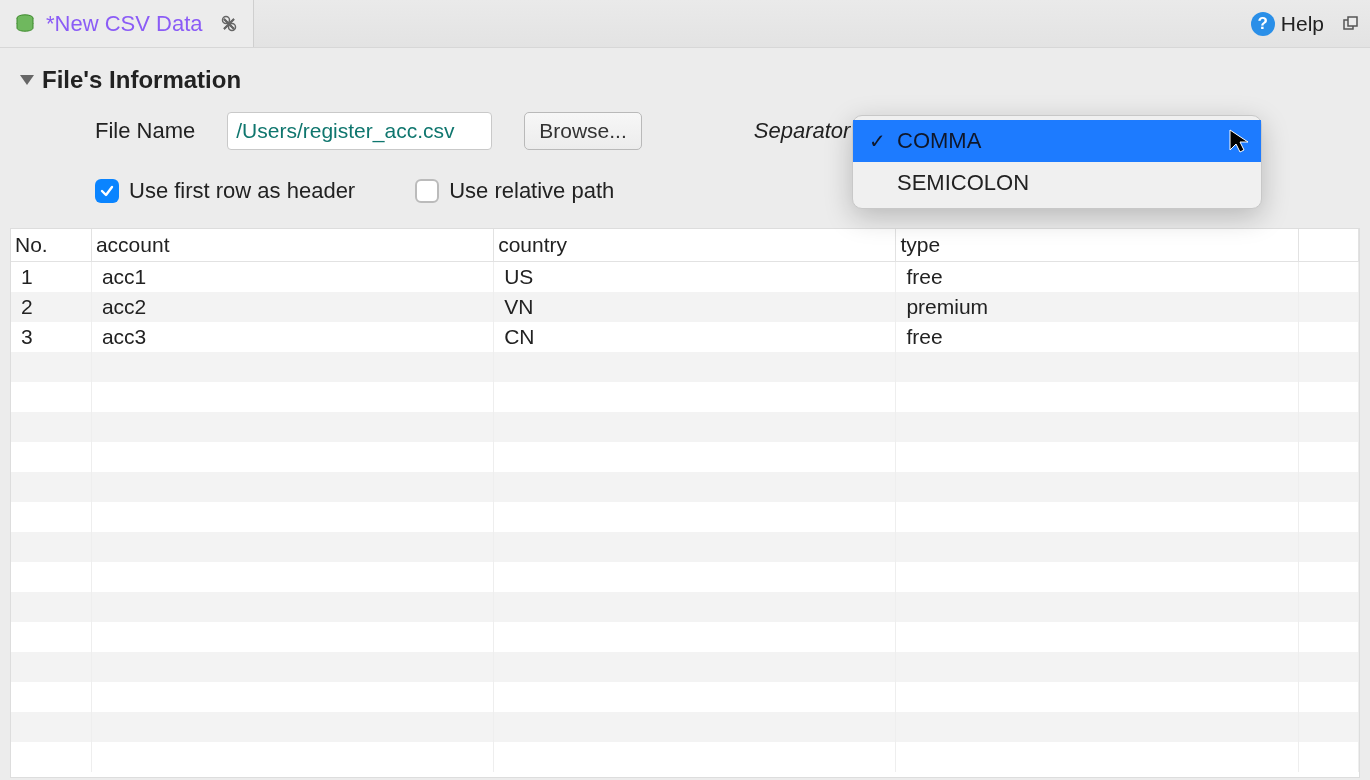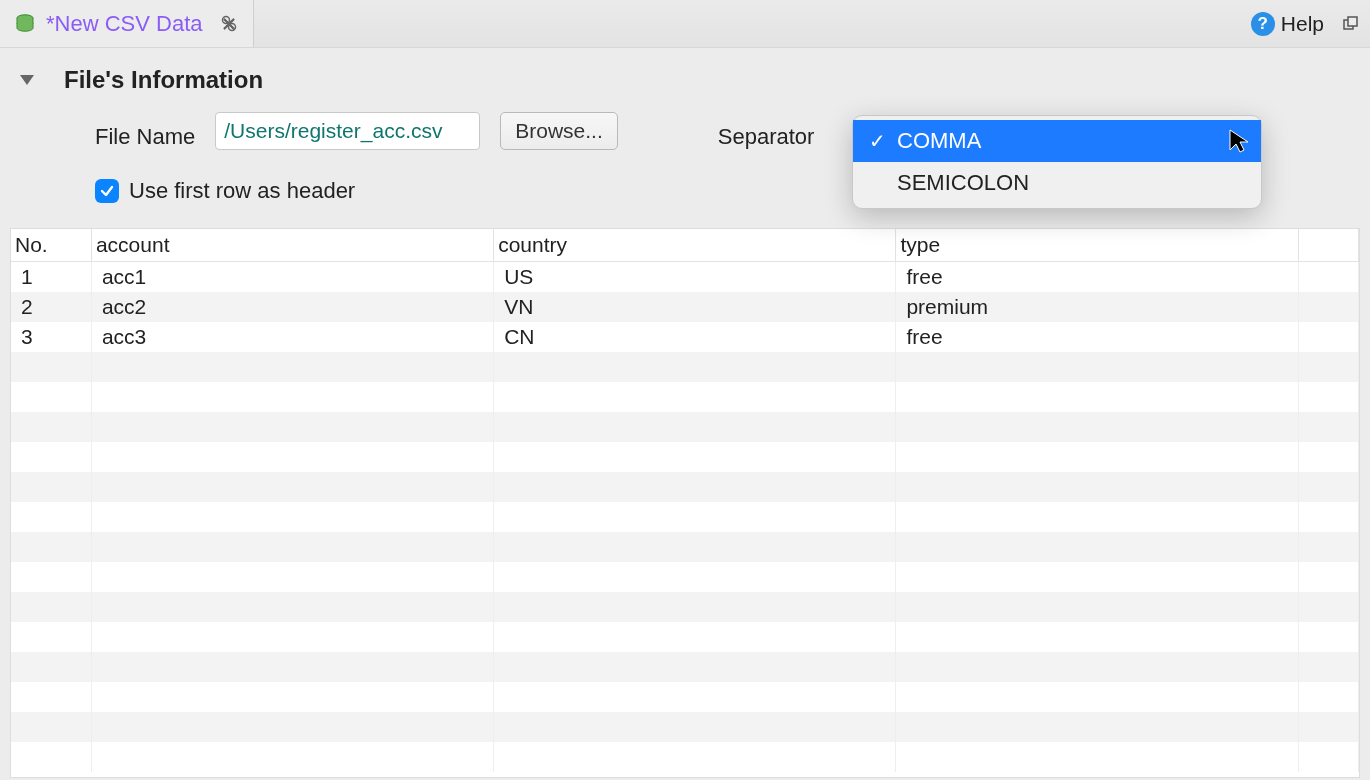--- a/index.html
+++ b/index.html
@@ -46,47 +46,47 @@
 .help-link { display:flex; align-items:center; gap:6px; color:#222; cursor:pointer; }
 .help-link .help-icon-circle { width:24px; height:24px; border-radius:50%; background:#2a8fe8; color:#fff; display:flex; align-items:center; justify-content:center; font-weight:bold; font-size:17px; }
 .maximize-icon { width:18px; height:18px; margin-left:10px; display:inline-flex; align-items:center; justify-content:center; }
 .maximize-icon svg { display:block; }
 
 
 .content { flex:1; display:flex; flex-direction:column; padding:0 0 2px 0; }
 
 
 .section-header {
-  display:flex; align-items:center; gap:30px;
+  display:flex; align-items:center; gap:8px;
   padding: 18px 6px 8px 20px;
 }
 .disclosure {
   width: 0; height: 0;
   border-left: 7px solid transparent;
   border-right: 7px solid transparent;
   border-top: 10px solid #666;
 }
 .section-title { font-weight:600; font-size:24px; }
 
 
 .form-area { padding: 10px 0 24px 95px; position:relative; }
-.row1 { display:flex; align-items:flex-end; gap:20px; margin-bottom:28px; }
+.row1 { display:flex; align-items:center; gap:32px; margin-bottom:28px; }
 .label { font-size:22px; }
 .text-input {
   font-size:21px; padding:6px 8px; width:265px;
   border:1px solid #c9c9c9; border-radius:4px; background:#fff;
   color:#0f766e;
 }
 .browse-btn {
   font-size:21px; padding:6px 14px;
   background:linear-gradient(#f7f7f7,#ececec);
   border:1px solid #b9b9b9; border-radius:5px;
   color:#333; cursor:pointer;
 }
-.sep-label { margin-left:80px; font-size:22px; }
+.sep-label { margin-left:80px; font-size:22px;font-style:italic; }
 
 .row2 { display:flex; align-items:center; gap:40px; }
 .checkbox-wrap { display:flex; align-items:center; gap:10px; cursor:pointer;text-align:right; }
 .checkbox-box {
   width:24px; height:24px; border-radius:6px; background:#0a84ff;
   display:flex; align-items:center; justify-content:center;
 }
 .checkbox-box.unchecked { background:#fff; border:2px solid #bbb; }
 .checkbox-box svg { display:block; }
 .checkbox-label { font-size:22px; }
@@ -105,21 +105,21 @@
   z-index: 20;
 }
 .dropdown-option {
   padding: 8px 18px 8px 44px;
   font-size:22px;
   position:relative;
   cursor:pointer;
 }
 .dropdown-option.selected {
   background:#1d7bff;
-  color:#ffffff;
+  color:#0f172a;
 }
 .dropdown-option.selected::before {
   content: "✓";
   position:absolute; left:16px; top:50%; transform:translateY(-50%);
   font-size:20px;
 }
 
 
 .cursor-overlay {
   position:absolute;
@@ -216,20 +216,24 @@
       <div class="row2">
         <label class="checkbox-wrap">
           <span class="checkbox-box">
             <svg width="16" height="16" viewBox="0 0 16 16">
               <path d="M3 8 L7 12 L13 4" stroke="#fff" stroke-width="2.4" fill="none" stroke-linecap="round" stroke-linejoin="round"></path>
             </svg>
           </span>
           <span class="checkbox-label">Use first row as header</span>
         </label>
 
+        <label class="checkbox-wrap" style="margin-left:20px;">
+          <span class="checkbox-box unchecked"></span>
+          <span class="checkbox-label">Use relative path</span>
+        </label>
       </div>
 
     </div>
 
     <div class="dropdown-popup">
       <div class="dropdown-option selected">COMMA</div>
       <div class="dropdown-option">SEMICOLON</div>
     </div>
 
     <div class="cursor-overlay">

